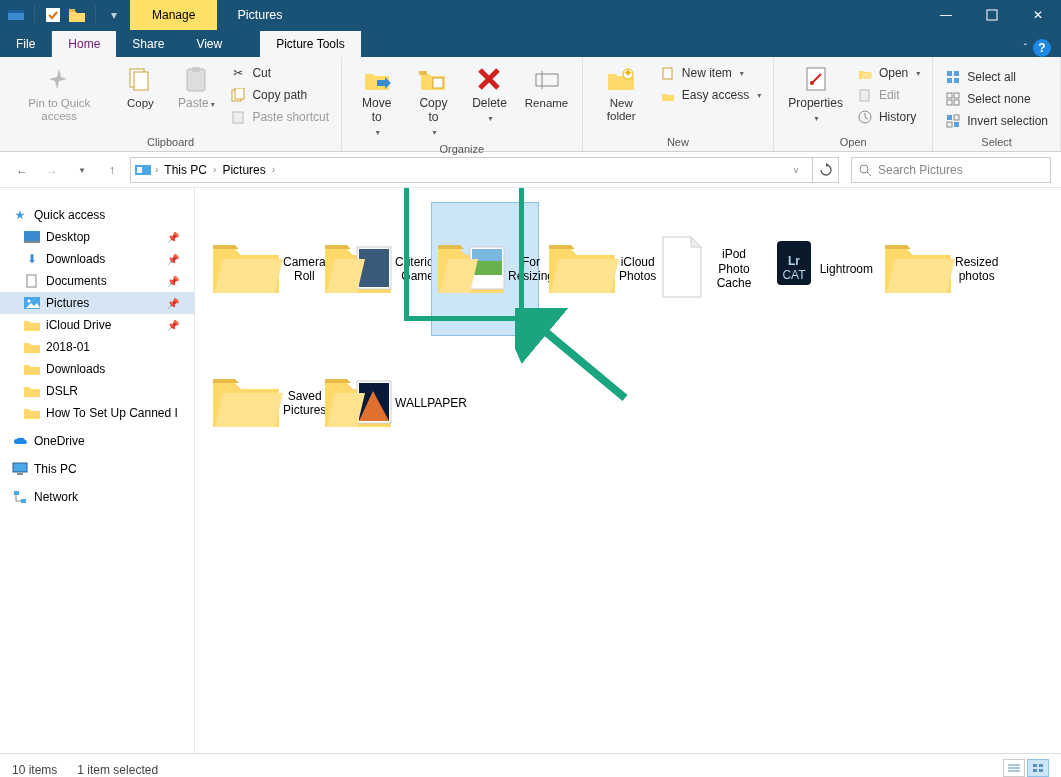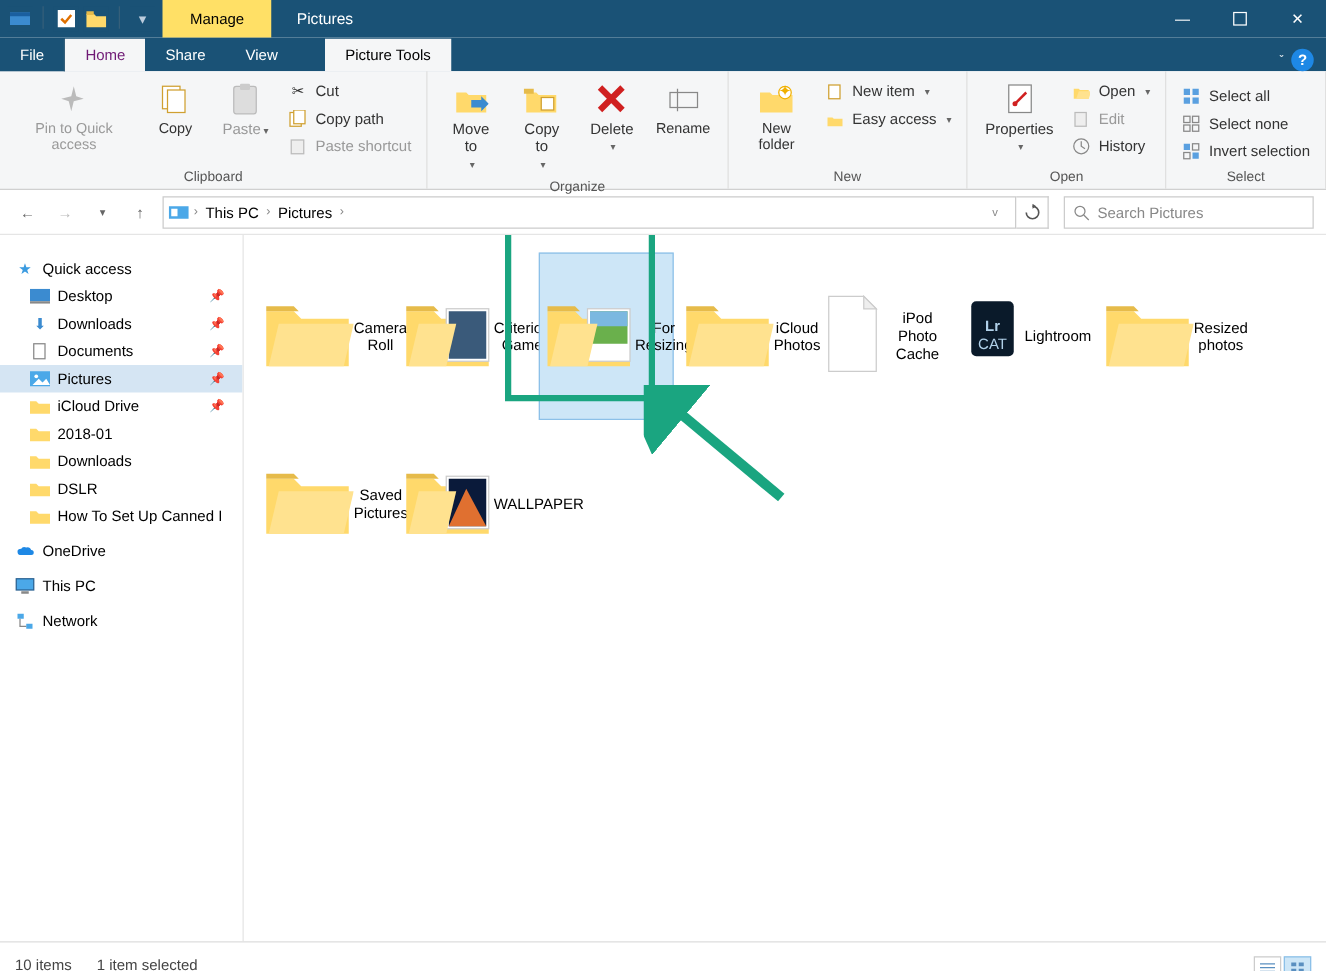--- a/index.html
+++ b/index.html
@@ -63,21 +63,21 @@
 .item .thumb { width:80px; height:80px; display:flex; align-items:center; justify-content:center; margin-bottom:4px;}
 .item .name { font-size:12px; color:#000; line-height:1.2; max-width:104px;}
 .item.sel { background:#cde6f7; border:1px solid #8cc0e8; }
 .highlight-box { position:absolute; border:5px solid #1aa580; pointer-events:none; }
 
 
 .folder { width:74px; height:60px; }
 .folder-sm { width:16px; height:14px; }
 
 
-.status { position:absolute; bottom:0; left:0; right:0; height:24px; border-top:1px solid #ddd; background:#fff; display:flex; align-items:flex-start; padding:11px 12px; gap:20px; color:#444;}
+.status { position:absolute; bottom:0; left:0; right:0; height:24px; border-top:1px solid #ddd; background:#fff; display:flex; align-items:flex-end; padding:0 12px; gap:20px; color:#444;}
 .status .right { margin-left:auto; display:flex; gap:2px;}
 .view-btn { width:22px; height:18px; border:1px solid #ccc; display:flex; align-items:center; justify-content:center;}
 .view-btn.active { background:#cde6f7; border-color:#8cc0e8;}
 
 
 .anno-arrow { position:absolute; pointer-events:none; }
 
 svg { display:block; }
 </style>
 </head>

